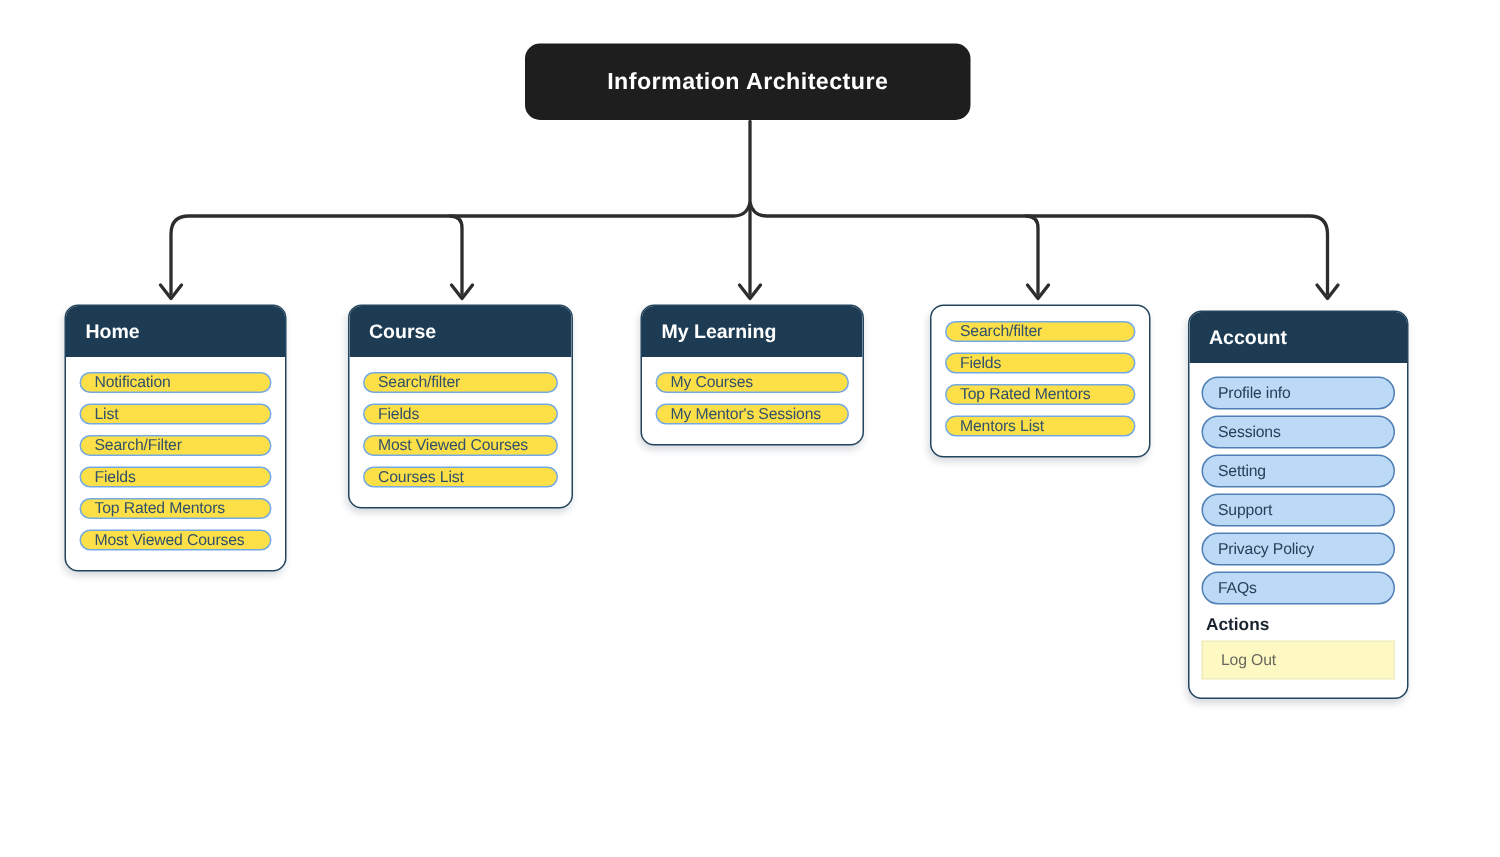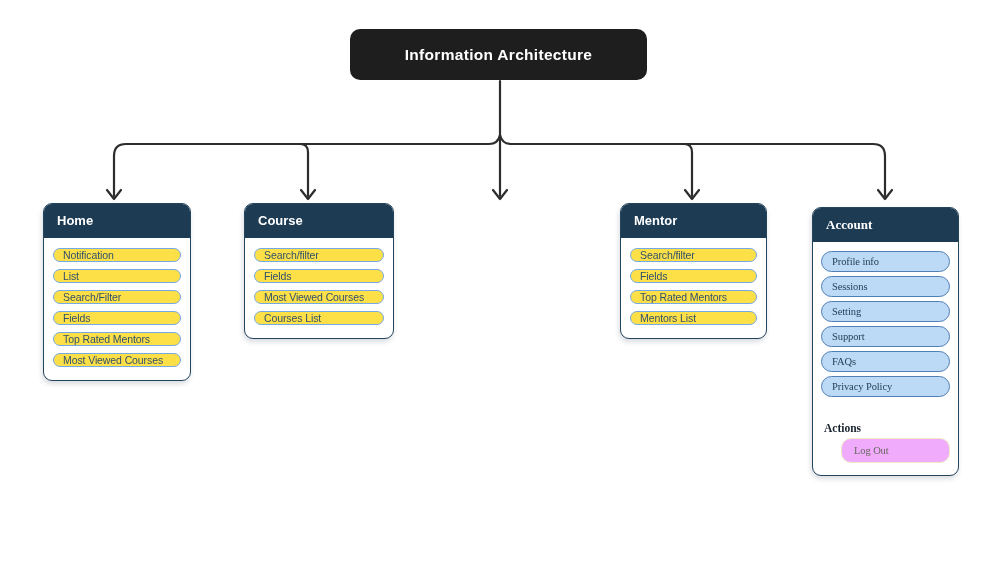--- a/index.html
+++ b/index.html
@@ -15,48 +15,48 @@
 
   #connectors{position:absolute;left:0;top:0;pointer-events:none;}
 
   .card{
     position:absolute;background:#ffffff;
     border:1.4px solid #24455e;border-radius:9px;
     box-shadow:-1px 3px 5px rgba(20,40,60,.16);
     display:flex;flex-direction:column;overflow:hidden;
   }
   .col-0{left:43px;top:203px;width:146px;}
-  .col-1{left:244px;top:203px;width:148px;}
+  .col-1{left:232px;top:203px;width:148px;}
   .col-2{left:427px;top:203px;width:147px;}
   .col-3{left:620px;top:203px;width:145px;}
-  .col-4{left:812px;top:207px;width:145px;font-family:Liberation Serif, serif;}
+  .col-4{left:792px;top:207px;width:145px;}
 
   .card-header{
     background:#1d3c54;color:#ffffff;
     padding:9px 13px;font-weight:bold;font-size:13px;line-height:1.2;
   }
   .card-body{
     padding:10px 9px 13px;display:flex;flex-direction:column;gap:7px;
   }
   .pill{
     background:#fde047;border:1.2px solid #74a9e4;border-radius:13px;
     padding:0 9px;font-size:10.5px;color:#31506b;
     white-space:nowrap;letter-spacing:-0.1px;
   }
   .col-4 .card-body{gap:4px;padding:9px 8px 12px;}
   .col-4 .pill{
     background:#bcd9f6;border-color:#4f7fb5;border-radius:11px;
     padding:4px 10px;color:#27405a;font-size:10.5px;
   }
   .section-label{
-    font-weight:bold;font-size:11.5px;color:#18232e;margin:21px 3px 0;
+    font-weight:bold;font-size:11.5px;color:#18232e;margin:4px 3px 0;
   }
   .col-4 .pill.action{
-    background:#f0abfc;border:1.2px solid #efecc5;color:#68685e;
-    padding:6px 12px;border-radius:10px;margin-left:20px;
+    background:#fef9c3;border:1.2px solid #efecc5;color:#68685e;
+    padding:6px 12px;border-radius:0;
   }
 </style>
 </head>
 <body>
 
 <div id="canvas">
 
   <svg id="connectors" width="1000" height="571" viewBox="0 0 1000 571" fill="none" stroke="#2d2d2d" stroke-width="2.2" stroke-linecap="round" stroke-linejoin="round">
 
     <path d="M500,81 V196"></path>
@@ -94,39 +94,45 @@
     <div class="card-header">
       <span class="col-header-label">Course</span>
     </div>
     <div class="card-body">
         <div class="pill"><span>Search/filter</span></div>
         <div class="pill"><span>Fields</span></div>
         <div class="pill"><span>Most Viewed Courses</span></div>
         <div class="pill"><span>Courses List</span></div>
       </div>
   </div>
+    <div class="card col-2">
+    <div class="card-header">
+      <span class="col-header-label">My Learning</span>
+    </div>
+    <div class="card-body">
+        <div class="pill"><span>My Courses</span></div>
+        <div class="pill"><span>My Mentor's Sessions</span></div>
+      </div>
+  </div>
     <div class="card col-3">
-    <div class="card-header">
-      <span class="col-header-label">Mentor</span>
-    </div>
     <div class="card-body">
         <div class="pill"><span>Search/filter</span></div>
         <div class="pill"><span>Fields</span></div>
         <div class="pill"><span>Top Rated Mentors</span></div>
         <div class="pill"><span>Mentors List</span></div>
       </div>
   </div>
     <div class="card col-4">
     <div class="card-header">
       <span class="col-header-label">Account</span>
     </div>
     <div class="card-body">
         <div class="pill"><span>Profile info</span></div>
         <div class="pill"><span>Sessions</span></div>
         <div class="pill"><span>Setting</span></div>
         <div class="pill"><span>Support</span></div>
+        <div class="pill"><span>Privacy Policy</span></div>
         <div class="pill"><span>FAQs</span></div>
-        <div class="pill"><span>Privacy Policy</span></div>
         <div class="section-label">Actions</div>
         <div class="pill action"><span>Log Out</span></div>
       </div>
   </div>
   </div>
 
 </body></html>

